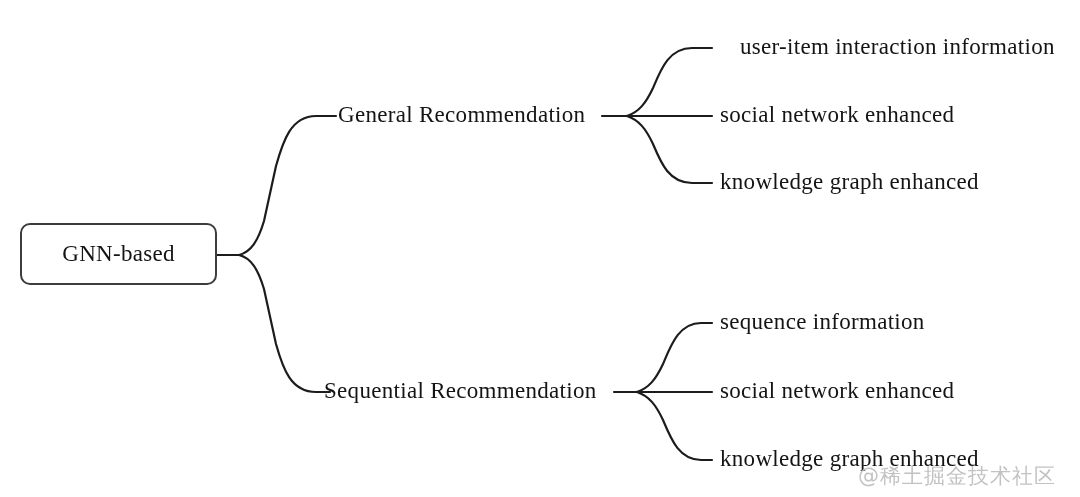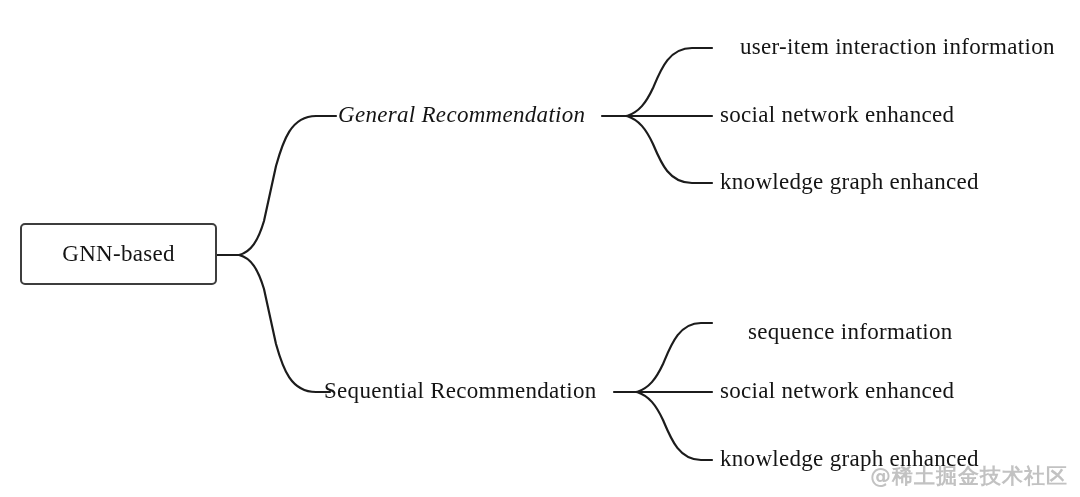--- a/index.html
+++ b/index.html
@@ -25,41 +25,40 @@
     letter-spacing: 0.3px;
   }
   .root-box {
     position: absolute;
     left: 20px;
     top: 223px;
     width: 197px;
     height: 62px;
     box-sizing: border-box;
     border: 2px solid #3d3d3d;
-    border-radius: 5px;
+    border-radius: 10px;
     background: #ffffff;
     display: flex;
     flex-direction: column;
     align-items: center;
     justify-content: center;
     font-size: 23px;
     line-height: 28px;
     color: #141414;
     letter-spacing: 0.3px;
   }
   .watermark {
     position: absolute;
-    right: 12px;
+    right: 24px;
     bottom: 7px;
     font-size: 21px;
     color: #bcbcbc;
     letter-spacing: 1px;
     font-family: "DejaVu Sans", sans-serif;
     opacity: 0.9;
-    font-weight: bold;
   }
 </style>
 </head>
 <body>
 
 <div class="stage">
 
   <svg class="lines-svg" viewBox="0 0 1080 497" fill="none" xmlns="http://www.w3.org/2000/svg">
 
     <path d="M 217 255 H 239" stroke-width="2.2" stroke-linecap="round" stroke="#1c1c1c"></path>
@@ -78,26 +77,26 @@
 
     <path d="M 637 392 C 649 388 656 379 663 364 C 671 345 679 323 701 323 H 712" stroke-width="2.2" stroke-linecap="round" stroke="#1c1c1c"></path>
 
     <path d="M 637 392 C 649 396 656 405 663 420 C 671 439 679 460 701 460 H 712" stroke-width="2.2" stroke-linecap="round" stroke="#1c1c1c"></path>
   </svg>
 
   <div class="root-box">
     <span>GNN-based</span>
   </div>
 
-  <div class="node-label" style="left:338px; top:116px;font-style:italic;">General Recommendation</div>
+  <div class="node-label" style="left:338px; top:116px;">General Recommendation</div>
   <div class="node-label" style="left:324px; top:392px;">Sequential Recommendation</div>
 
   <div class="node-label" style="left:720px; top:48px;margin-left:20px;">user-item interaction information</div>
   <div class="node-label" style="left:720px; top:116px;">social network enhanced</div>
   <div class="node-label" style="left:720px; top:183px;">knowledge graph enhanced</div>
 
-  <div class="node-label" style="left:720px; top:333px;margin-left:28px;">sequence information</div>
+  <div class="node-label" style="left:720px; top:323px;">sequence information</div>
   <div class="node-label" style="left:720px; top:392px;">social network enhanced</div>
   <div class="node-label" style="left:720px; top:460px;">knowledge graph enhanced</div>
 
   <div class="watermark">@稀土掘金技术社区</div>
 
 </div>
 
 </body></html>

